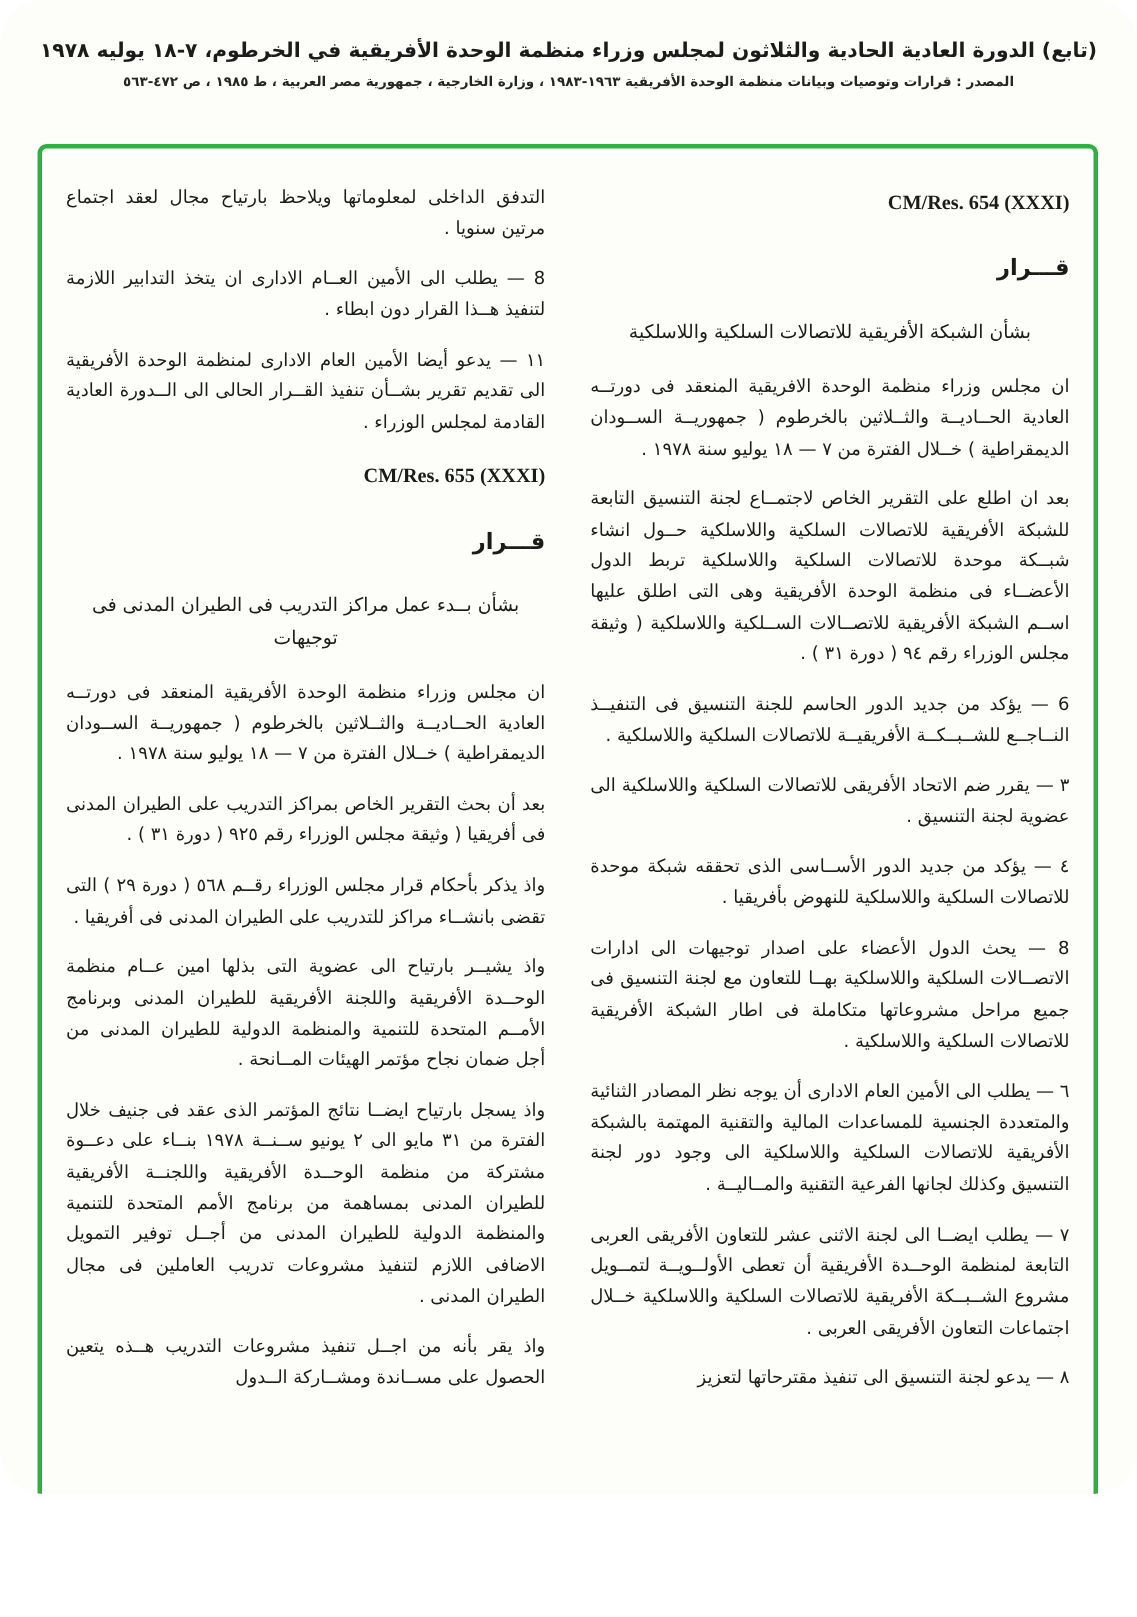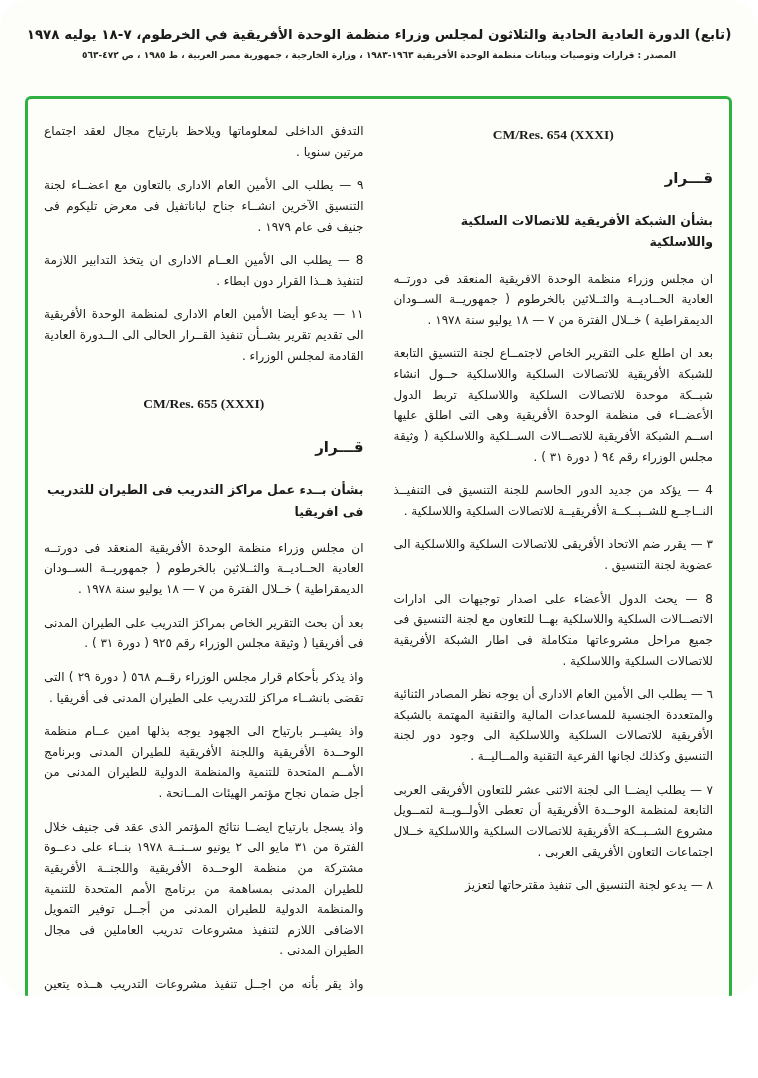--- a/index.html
+++ b/index.html
@@ -29,28 +29,28 @@
     background: transparent;
   }
   .columns { display: flex; direction: rtl; gap: 30px; height: 100%; }
   .col {
     flex: 1 1 0; min-width: 0;
     direction: rtl; text-align: justify;
     font-size: 12px; line-height: 1.72;
   }
   .para { margin: 0 0 13px; text-align: justify; }
   .res-id {
-    direction: ltr; text-align: center;
+    direction: ltr; text-align: right;
     font-family: "Liberation Serif", serif;
     font-weight: bold; font-size: 13.5px;
     margin: 2px 0 20px;
   }
-  .res-id.spaced { margin-top: 26px; }
+  .res-id.spaced { margin-top: 14px; }
   .res-word { font-weight: bold; font-size: 15px; margin: 0 0 18px; }
-  .res-title { text-align: right; font-weight: bold; font-size: 12.5px; line-height: 1.7; margin: 0 0 16px; }
+  .res-title { text-align: center; font-weight: normal; font-size: 12.5px; line-height: 1.7; margin: 0 0 16px; }
 
   .page-number {
     position: absolute; top: 1046px; left: 0; right: 0;
     text-align: left; font-weight: normal; font-size: 13.5px;
   }
 </style>
 </head>
 <body>
 
 <div class="page">
@@ -62,41 +62,41 @@
 
   <div class="document-frame">
     <div class="columns">
 
       <div class="col">
         <div class="res-id">CM/Res. 654 (XXXI)</div>
         <div class="res-word">قـــرار</div>
         <div class="res-title">بشأن الشبكة الأفريقية للاتصالات السلكية واللاسلكية</div>
         <p class="para">ان مجلس وزراء منظمة الوحدة الافريقية المنعقد فى دورتــه العادية الحــاديــة والثــلاثين بالخرطوم ( جمهوريــة الســودان الديمقراطية ) خــلال الفترة من ٧ — ١٨ يوليو سنة ١٩٧٨ .</p>
         <p class="para">بعد ان اطلع على التقرير الخاص لاجتمــاع لجنة التنسيق التابعة للشبكة الأفريقية للاتصالات السلكية واللاسلكية حــول انشاء شبــكة موحدة للاتصالات السلكية واللاسلكية تربط الدول الأعضــاء فى منظمة الوحدة الأفريقية وهى التى اطلق عليها اســم الشبكة الأفريقية للاتصــالات الســلكية واللاسلكية ( وثيقة مجلس الوزراء رقم ٩٤ ( دورة ٣١ ) .</p>
-        <p class="para">4 — يؤكد من جديد الدور الحاسم للجنة التنسيق فى التنفيــذ النــاجــع للشــبــكــة الأفريقيــة للاتصالات السلكية واللاسلكية .</p>
+        <p class="para">6 — يؤكد من جديد الدور الحاسم للجنة التنسيق فى التنفيــذ النــاجــع للشــبــكــة الأفريقيــة للاتصالات السلكية واللاسلكية .</p>
         <p class="para">٣ — يقرر ضم الاتحاد الأفريقى للاتصالات السلكية واللاسلكية الى عضوية لجنة التنسيق .</p>
+        <p class="para">٤ — يؤكد من جديد الدور الأســاسى الذى تحققه شبكة موحدة للاتصالات السلكية واللاسلكية للنهوض بأفريقيا .</p>
         <p class="para">8 — يحث الدول الأعضاء على اصدار توجيهات الى ادارات الاتصــالات السلكية واللاسلكية بهــا للتعاون مع لجنة التنسيق فى جميع مراحل مشروعاتها متكاملة فى اطار الشبكة الأفريقية للاتصالات السلكية واللاسلكية .</p>
         <p class="para">٦ — يطلب الى الأمين العام الادارى أن يوجه نظر المصادر الثنائية والمتعددة الجنسية للمساعدات المالية والتقنية المهتمة بالشبكة الأفريقية للاتصالات السلكية واللاسلكية الى وجود دور لجنة التنسيق وكذلك لجانها الفرعية التقنية والمــاليــة .</p>
         <p class="para">٧ — يطلب ايضــا الى لجنة الاثنى عشر للتعاون الأفريقى العربى التابعة لمنظمة الوحــدة الأفريقية أن تعطى الأولــويــة لتمــويل مشروع الشــبــكة الأفريقية للاتصالات السلكية واللاسلكية خــلال اجتماعات التعاون الأفريقى العربى .</p>
         <p class="para">٨ — يدعو لجنة التنسيق الى تنفيذ مقترحاتها لتعزيز</p>
       </div>
 
       <div class="col">
         <p class="para">التدفق الداخلى لمعلوماتها ويلاحظ بارتياح مجال لعقد اجتماع مرتين سنويا .</p>
-        <p class="para">٩ — يطلب الى الأمين العام الادارى بالتعاون مع اعضــاء لجنة التنسيق الآخرين انشــاء جناح لباناتفيل فى معرض تليكوم فى جنيف فى عام ١٩٧٩ .</p>
         <p class="para">8 — يطلب الى الأمين العــام الادارى ان يتخذ التدابير اللازمة لتنفيذ هــذا القرار دون ابطاء .</p>
         <p class="para">١١ — يدعو أيضا الأمين العام الادارى لمنظمة الوحدة الأفريقية الى تقديم تقرير بشــأن تنفيذ القــرار الحالى الى الــدورة العادية القادمة لمجلس الوزراء .</p>
 
         <div class="res-id spaced">CM/Res. 655 (XXXI)</div>
         <div class="res-word">قـــرار</div>
-        <div class="res-title">بشأن بــدء عمل مراكز التدريب فى الطيران للتدريب فى افريقيا</div>
+        <div class="res-title">بشأن بــدء عمل مراكز التدريب فى الطيران المدنى فى توجيهات</div>
         <p class="para">ان مجلس وزراء منظمة الوحدة الأفريقية المنعقد فى دورتــه العادية الحــاديــة والثــلاثين بالخرطوم ( جمهوريــة الســودان الديمقراطية ) خــلال الفترة من ٧ — ١٨ يوليو سنة ١٩٧٨ .</p>
         <p class="para">بعد أن بحث التقرير الخاص بمراكز التدريب على الطيران المدنى فى أفريقيا ( وثيقة مجلس الوزراء رقم ٩٢٥ ( دورة ٣١ ) .</p>
         <p class="para">واذ يذكر بأحكام قرار مجلس الوزراء رقــم ٥٦٨ ( دورة ٢٩ ) التى تقضى بانشــاء مراكز للتدريب على الطيران المدنى فى أفريقيا .</p>
-        <p class="para">واذ يشيــر بارتياح الى الجهود يوجه بذلها امين عــام منظمة الوحــدة الأفريقية واللجنة الأفريقية للطيران المدنى وبرنامج الأمــم المتحدة للتنمية والمنظمة الدولية للطيران المدنى من أجل ضمان نجاح مؤتمر الهيئات المــانحة .</p>
+        <p class="para">واذ يشيــر بارتياح الى عضوية التى بذلها امين عــام منظمة الوحــدة الأفريقية واللجنة الأفريقية للطيران المدنى وبرنامج الأمــم المتحدة للتنمية والمنظمة الدولية للطيران المدنى من أجل ضمان نجاح مؤتمر الهيئات المــانحة .</p>
         <p class="para">واذ يسجل بارتياح ايضــا نتائج المؤتمر الذى عقد فى جنيف خلال الفترة من ٣١ مايو الى ٢ يونيو ســنــة ١٩٧٨ بنــاء على دعــوة مشتركة من منظمة الوحــدة الأفريقية واللجنــة الأفريقية للطيران المدنى بمساهمة من برنامج الأمم المتحدة للتنمية والمنظمة الدولية للطيران المدنى من أجــل توفير التمويل الاضافى اللازم لتنفيذ مشروعات تدريب العاملين فى مجال الطيران المدنى .</p>
         <p class="para">واذ يقر بأنه من اجــل تنفيذ مشروعات التدريب هــذه يتعين الحصول على مســاندة ومشــاركة الــدول</p>
       </div>
 
     </div>
   </div>
 
   <div class="page-number">٢٣</div>
 
 </div>

